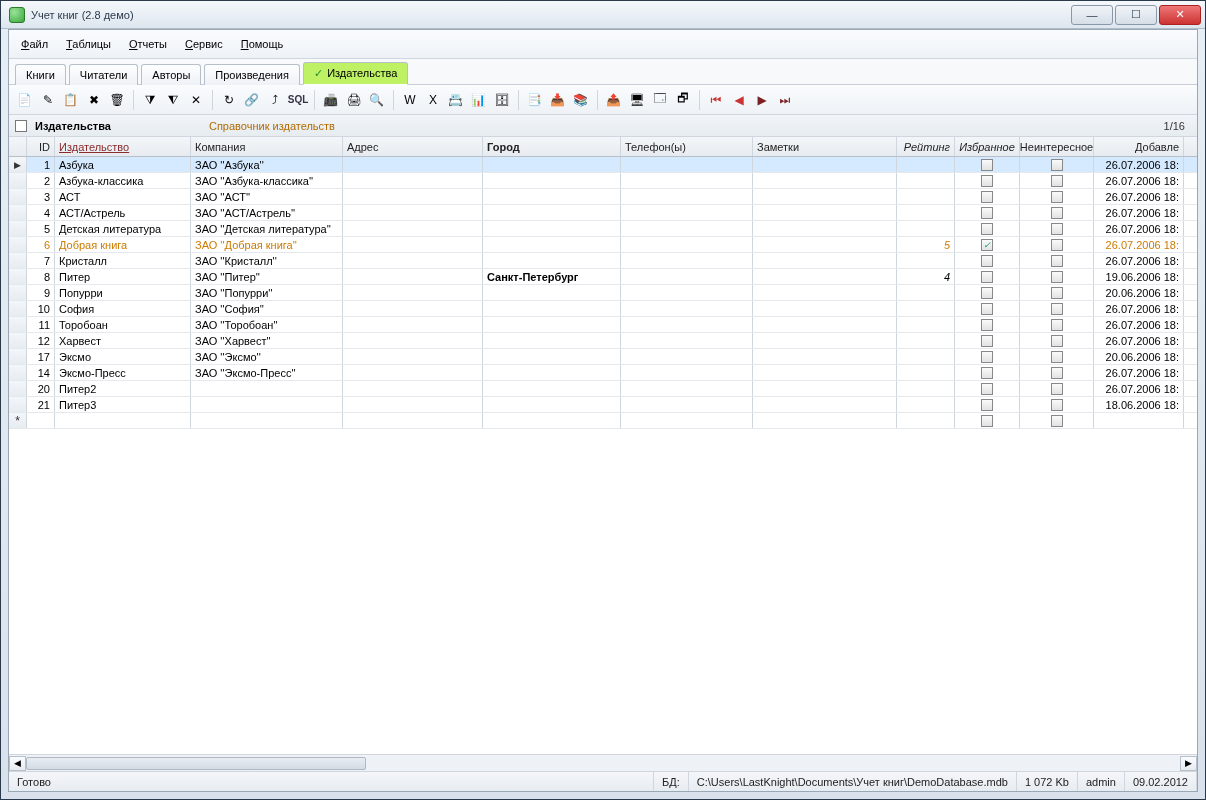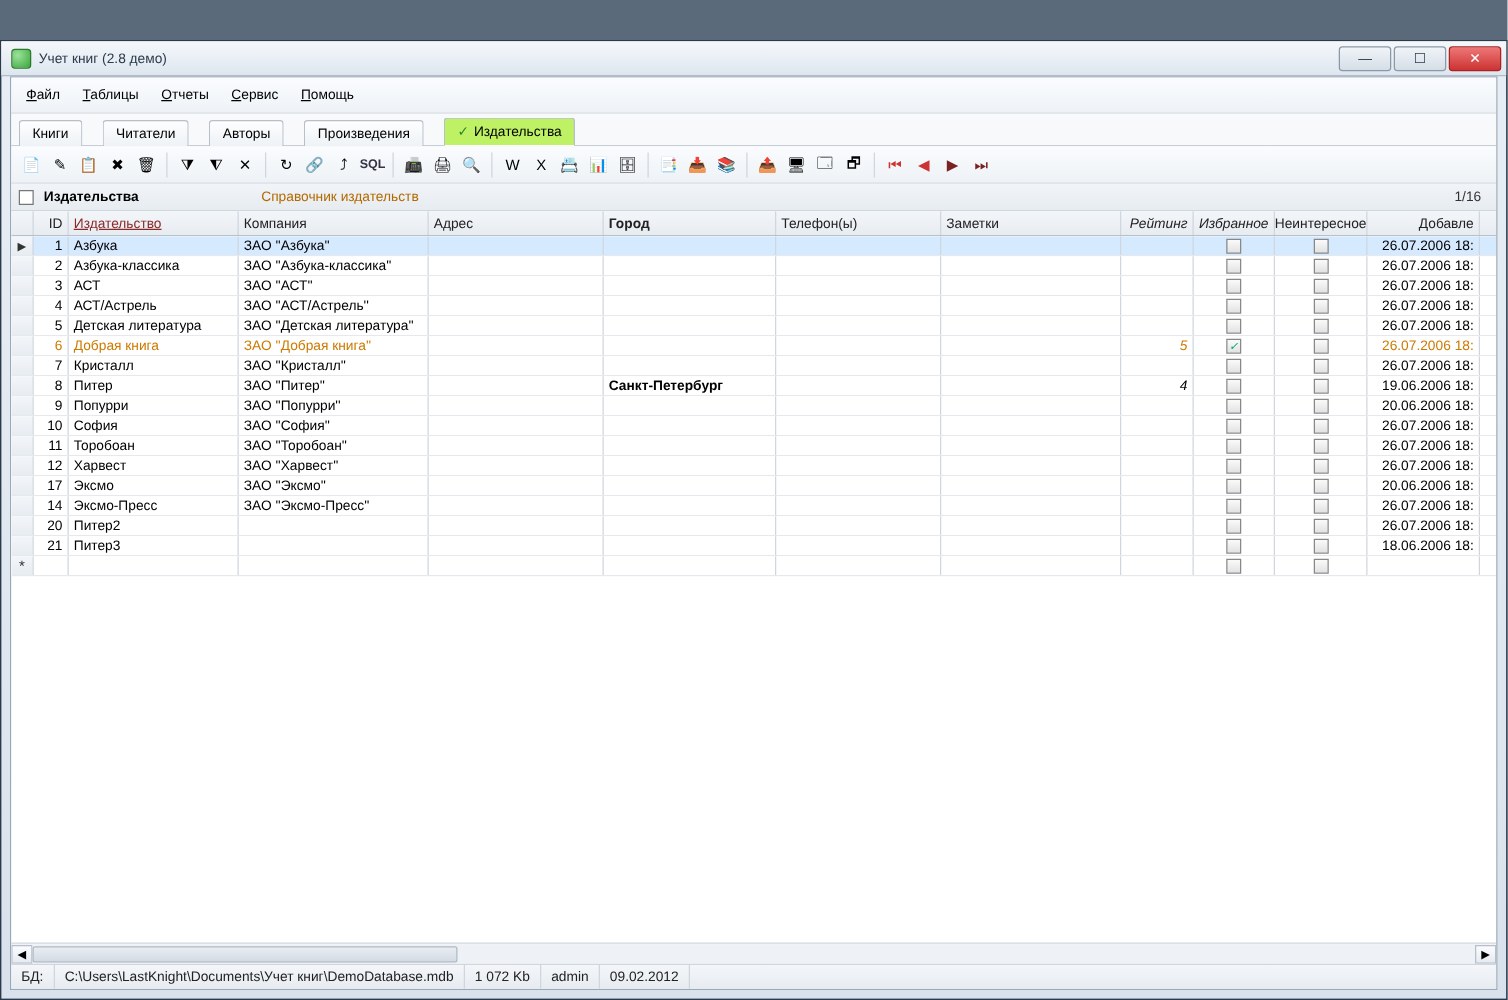--- a/index.html
+++ b/index.html
@@ -11,21 +11,21 @@
     height: 800px;
     overflow: hidden;
     color: #000;
   }
   
   .win-frame {
     position: absolute; top:0; left:0; right:0; bottom:0;
     border: 1px solid #2a3a4a;
     background: linear-gradient(#e8eef5, #d9e2ec);
     padding: 0;
-    display:flex; flex-direction:column;margin-top:32px;
+    display:flex; flex-direction:column;
   }
   .titlebar {
     height: 28px;
     background: linear-gradient(#f5f8fb, #dde6ef);
     border-bottom: 1px solid #b0bcc8;
     display:flex; align-items:center; justify-content:space-between;
     padding: 0 4px 0 8px;
     color:#2b3b4b;
   }
   .titlebar .left { display:flex; align-items:center; gap:6px; }
@@ -50,21 +50,21 @@
   }
   .menubar {
     background:linear-gradient(#fafcff,#eef2f6);
     height:22px; display:flex; align-items:center; gap:2px; padding:14px 4px;
     border-bottom:1px solid #cfd6de;
   }
   .menu-item { padding:2px 8px; cursor:pointer; }
   .menu-item .uline { text-decoration: underline; }
   .tabs-row {
     height:26px; display:flex; align-items:flex-end; padding:2px 6px 0 6px;
-    background:#f7f9fb; border-bottom:1px solid #c7ced6; gap:17px;
+    background:#f7f9fb; border-bottom:1px solid #c7ced6; gap:4px;
   }
   .tab {
     padding:4px 10px 4px 10px; border:1px solid #b7c0ca; border-bottom:none;
     background:linear-gradient(#fdfefe,#eef2f6); margin-right:-1px; cursor:pointer;
     position:relative; top:1px; border-radius:3px 3px 0 0;
   }
   .tab.active { background:#bef264; font-weight:normal; z-index:2; border-bottom:1px solid #fff;}
   .tab .chk { color:#2a8a2a; margin-right:4px; }
   .toolbar {
     height:30px; display:flex; align-items:center; gap:3px; padding:3px 6px;
@@ -687,20 +687,21 @@
       <div class="hscroll">
         <div class="btn">◀</div>
         <div class="track">
           <div class="thumb"></div>
         </div>
         <div class="btn">▶</div>
       </div>
     </div>
 
     <div class="statusbar">
+      <div class="cell grow">Готово</div>
       <div class="cell">БД:</div>
       <div class="cell" style="flex-basis:auto">C:\Users\LastKnight\Documents\Учет книг\DemoDatabase.mdb</div>
       <div class="cell">1 072 Kb</div>
       <div class="cell">admin</div>
       <div class="cell">09.02.2012</div>
     </div>
 
   </div>
 </div>
 

